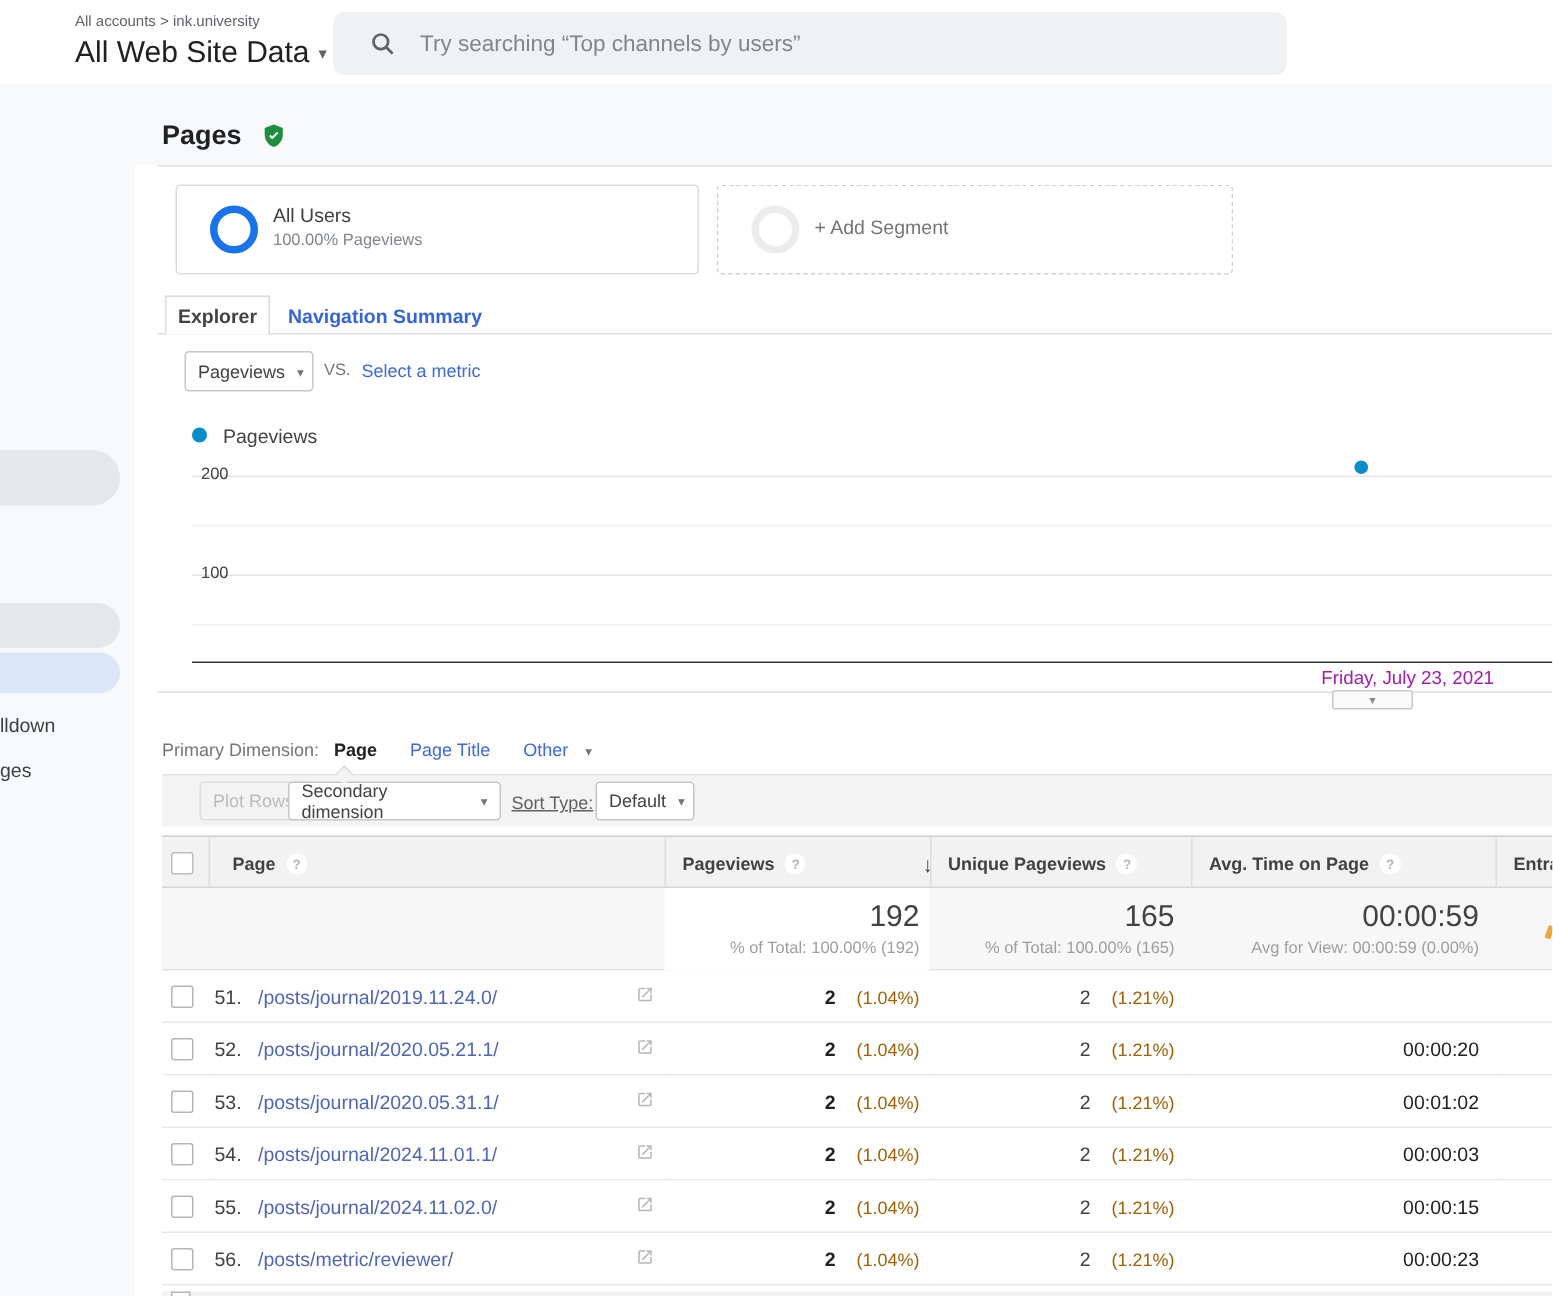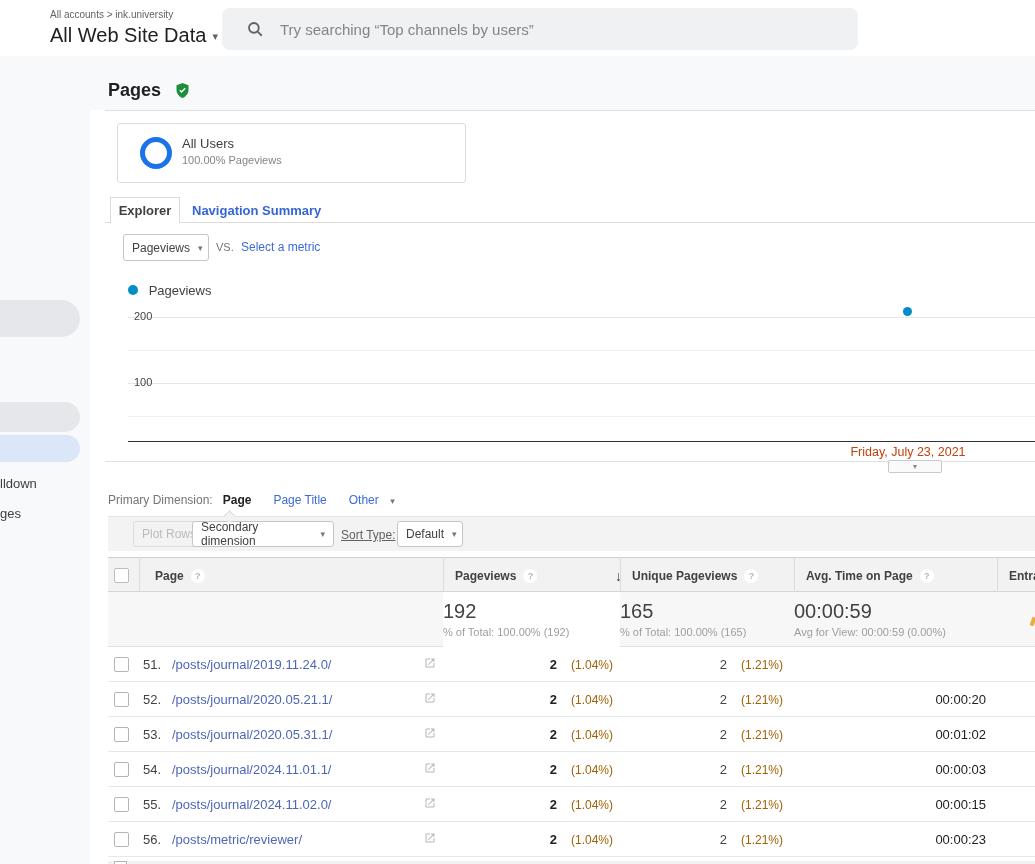--- a/index.html
+++ b/index.html
@@ -55,21 +55,21 @@
        padding:0 8px;cursor:pointer;}
   .caret{font-size:9px;color:#757575;margin-left:8px;}
   .vs{position:absolute;left:216px;top:241px;font-size:11px;color:#757575;}
   .linkblue{color:#3c6bd9;cursor:pointer;}
 
   
   .dot{width:10px;height:10px;border-radius:50%;background:#058dc7;display:inline-block;}
   .grid{position:absolute;left:128px;width:907px;height:1px;}
   .ytick{position:absolute;left:134px;font-size:11px;color:#424242;}
   .point{position:absolute;width:9px;height:9px;border-radius:50%;background:#058dc7;}
-  .xdate{position:absolute;left:820px;top:445px;width:176px;text-align:center;font-size:12.5px;color:#c2410c;}
+  .xdate{position:absolute;left:820px;top:445px;width:176px;text-align:right;font-size:12.5px;color:#a21caf;}
   .collapsebtn{position:absolute;left:888px;top:460px;width:54px;height:13px;background:#fafafa;
                border:1px solid #c9c9c9;border-radius:2px;text-align:center;line-height:11px;
                font-size:8px;color:#888;cursor:pointer;box-sizing:border-box;}
 
   
   .dimrow{position:absolute;left:108px;top:493px;font-size:12px;display:flex;align-items:center;}
   .toolstrip{position:absolute;left:108px;top:516px;width:927px;height:35px;background:#f3f3f3;
              border-top:1px solid #e3e3e3;box-sizing:border-box;}
   .notch{position:absolute;left:225px;top:512px;width:8px;height:8px;background:#f3f3f3;
          border-left:1px solid #dcdcdc;border-top:1px solid #dcdcdc;transform:rotate(45deg);z-index:2;}
@@ -77,21 +77,21 @@
   
   .vdiv{position:absolute;top:557px;height:300px;width:1px;background:#dcdcdc;}
   .thead{position:absolute;left:108px;top:557px;width:927px;height:35px;background:#f2f2f2;
          border-top:1px solid #d0d0d0;border-bottom:1px solid #d6d6d6;box-sizing:border-box;}
   .th{position:absolute;top:0;height:35px;display:flex;align-items:center;font-weight:bold;
       font-size:12px;color:#424242;}
   .help{display:inline-block;width:14px;height:14px;border-radius:50%;background:#fff;color:#b5b5b5;
         font-size:9px;font-weight:bold;text-align:center;line-height:14px;margin-left:7px;}
   .summary{position:absolute;left:108px;top:592px;width:927px;height:55px;background:#f7f7f7;
            border-bottom:1px solid #e0e0e0;box-sizing:border-box;}
-  .sumcell{position:absolute;top:0;height:55px;box-sizing:border-box;}
+  .sumcell{position:absolute;top:0;height:55px;box-sizing:border-box;text-align:right;}
   .bignum{font-size:20px;font-weight:300;color:#424242;margin-top:8px;}
   .subnum{font-size:11px;color:#9e9e9e;margin-top:3px;}
   .trow{position:absolute;left:108px;width:927px;height:35px;border-bottom:1px solid #e7e7e7;
         box-sizing:border-box;background:#fff;}
   .cb{position:absolute;width:13px;height:13px;border:1px solid #b5b5b5;border-radius:2px;background:#fff;
       cursor:pointer;}
   .rownum{position:absolute;left:35px;top:10px;font-size:13px;color:#424242;}
   .plink{position:absolute;left:64px;top:10px;font-size:13px;color:#4e66b8;text-decoration:none;cursor:pointer;}
   .extic{position:absolute;left:316px;top:10px;cursor:pointer;opacity:.75;}
   .cellflex{position:absolute;top:0;height:35px;display:flex;align-items:center;
@@ -150,20 +150,24 @@
       </svg>
     </span>
   </div>
   <div class="divline" style="left:105px;top:110px;width:930px;"></div>
 
   <div class="segcard" style="left:117px;width:349px;">
     <span class="ring"></span>
     <span class="segname">All Users</span>
     <span class="segsub">100.00% Pageviews</span>
   </div>
+  <div class="segcard dashed" style="left:478px;width:344px;">
+    <span class="ring gray"></span>
+    <span class="addseg">+ Add Segment</span>
+  </div>
 
   <div class="tabline"></div>
   <div class="tab-active">Explorer</div>
   <div class="tab-link">Navigation Summary</div>
 
   <div class="btn abs" style="left:123px;top:234px;width:86px;height:27px;">
     <span>Pageviews</span>
     <span class="caret">▾</span>
   </div>
   <div class="vs">VS.</div>

